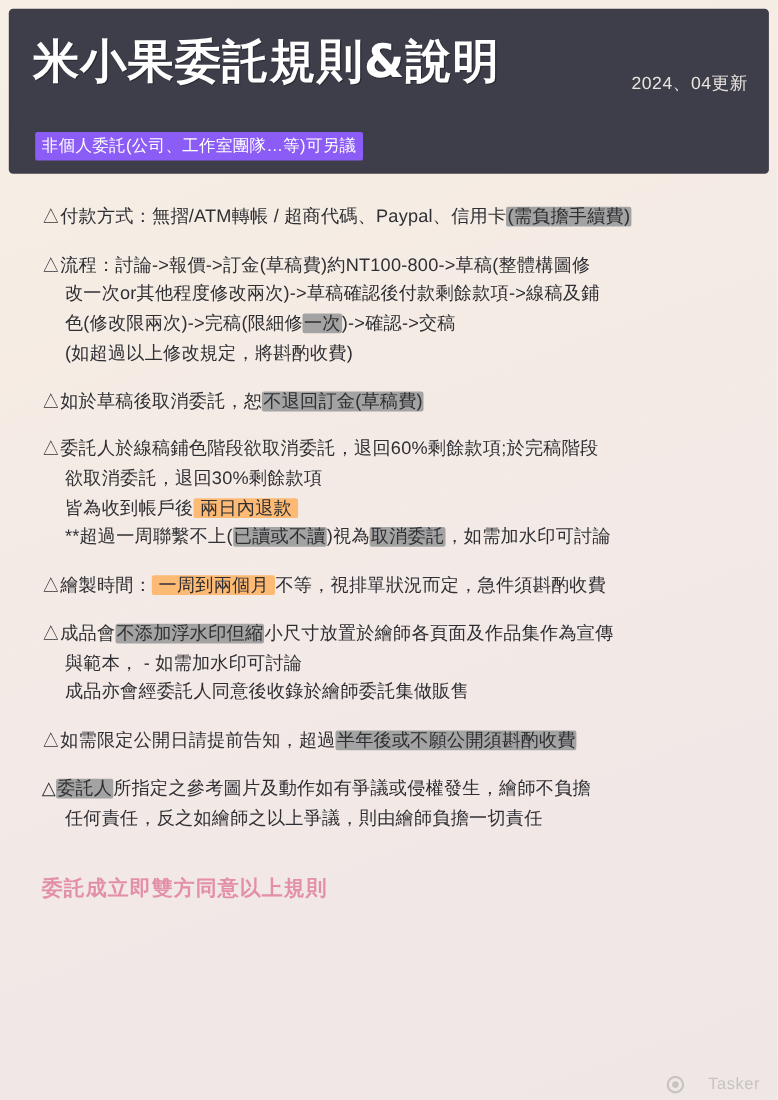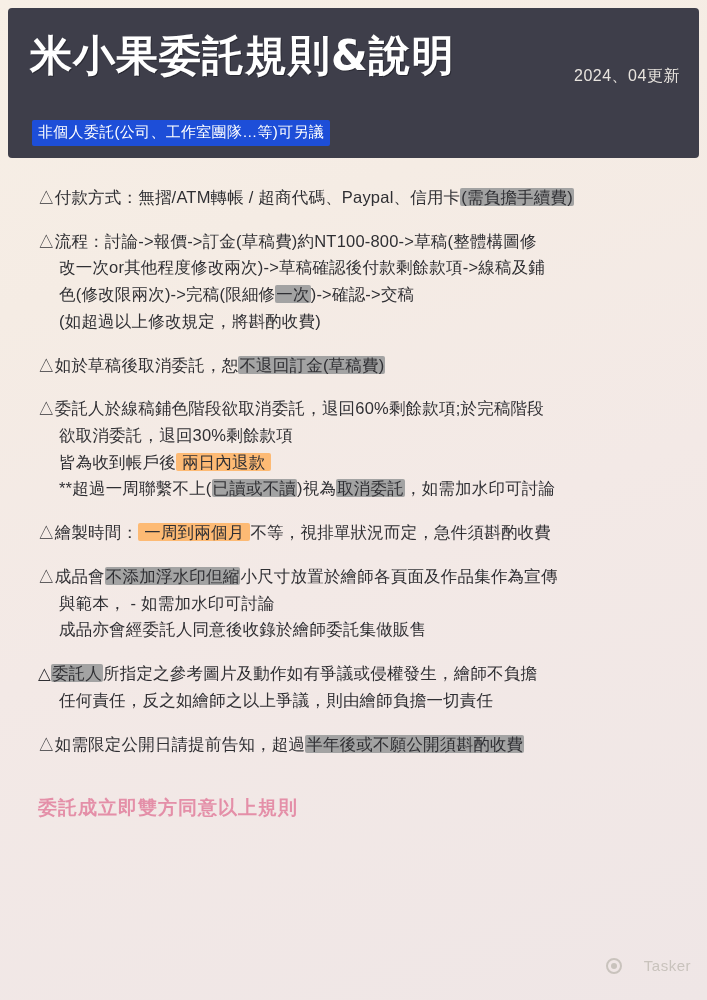--- a/index.html
+++ b/index.html
@@ -50,21 +50,21 @@
     font-size: 16px;
     letter-spacing: 0.5px;
     white-space: nowrap;
   }
   .header-note {
     position: absolute;
     left: 24px;
     top: 112px;
     font-size: 15px;
     color: #ffffff;
-    background: #1d4ed8;
+    background: #8b5cf6;
     padding: 3px 6px 4px 6px;
     border-radius: 2px;
     white-space: nowrap;
     letter-spacing: 0.3px;
   }
   
   .content {
     position: relative;
     padding: 26px 26px 0 30px;
     box-sizing: border-box;
@@ -96,21 +96,21 @@
     color: #e48fa8;
     font-size: 19px;
     font-weight: bold;
     letter-spacing: 1px;
     margin-top: 38px;
   }
   
   .watermark {
     position: absolute;
     right: 16px;
-    bottom: 26px;
+    bottom: 6px;
     display: flex;
     align-items: center;
     gap: 22px;
     color: #c9c3bd;
     font-size: 15px;
     letter-spacing: 0.5px;
   }
   .wm-icon {
     width: 16px;
     height: 16px;
@@ -142,22 +142,22 @@
   </div>
 
   <div class="content">
     <div id="rules-container">
         <div class="rule"><span><span>△付款方式：無摺/ATM轉帳 / 超商代碼、Paypal、信用卡</span><span class="hl-pink">(需負擔手續費)</span></span><br></div>
         <div class="rule"><span><span>△流程：討論-&gt;報價-&gt;訂金(草稿費)約NT100-800-&gt;草稿(整體構圖修</span></span><br><span class="ind"><span>改一次or其他程度修改兩次)-&gt;草稿確認後付款剩餘款項-&gt;線稿及鋪</span></span><span class="ind"><span>色(修改限兩次)-&gt;完稿(限細修</span><span class="hl-pink">一次</span><span>)-&gt;確認-&gt;交稿</span></span><span class="ind"><span>(如超過以上修改規定，將斟酌收費)</span></span></div>
         <div class="rule"><span><span>△如於草稿後取消委託，恕</span><span class="hl-pink">不退回訂金(草稿費)</span></span><br></div>
         <div class="rule"><span><span>△委託人於線稿鋪色階段欲取消委託，退回60%剩餘款項;於完稿階段</span></span><br><span class="ind"><span>欲取消委託，退回30%剩餘款項</span></span><span class="ind"><span>皆為收到帳戶後</span><span class="hl-yellow">兩日內退款</span></span><span class="ind"><span>**超過一周聯繫不上(</span><span class="hl-pink">已讀或不讀</span><span>)視為</span><span class="hl-pink">取消委託</span><span>，如需加水印可討論</span></span></div>
         <div class="rule"><span><span>△繪製時間：</span><span class="hl-yellow">一周到兩個月</span><span>不等，視排單狀況而定，急件須斟酌收費</span></span><br></div>
         <div class="rule"><span><span>△成品會</span><span class="hl-pink">不添加浮水印但縮</span><span>小尺寸放置於繪師各頁面及作品集作為宣傳</span></span><br><span class="ind"><span>與範本， - 如需加水印可討論</span></span><span class="ind"><span>成品亦會經委託人同意後收錄於繪師委託集做販售</span></span></div>
+        <div class="rule"><span><span>△如需限定公開日請提前告知，超過</span><span class="hl-pink">半年後或不願公開須斟酌收費</span></span><br></div>
         <div class="rule"><span><span>△</span><span class="hl-pink">委託人</span><span>所指定之參考圖片及動作如有爭議或侵權發生，繪師不負擔</span></span><br><span class="ind"><span>任何責任，反之如繪師之以上爭議，則由繪師負擔一切責任</span></span></div>
-        <div class="rule"><span><span>△如需限定公開日請提前告知，超過</span><span class="hl-pink">半年後或不願公開須斟酌收費</span></span><br></div>
       </div>
 
     <div class="footer-note">委託成立即雙方同意以上規則</div>
   </div>
 
   <div class="watermark">
     <span class="wm-icon"></span>
     <span>Tasker</span>
   </div>
 

